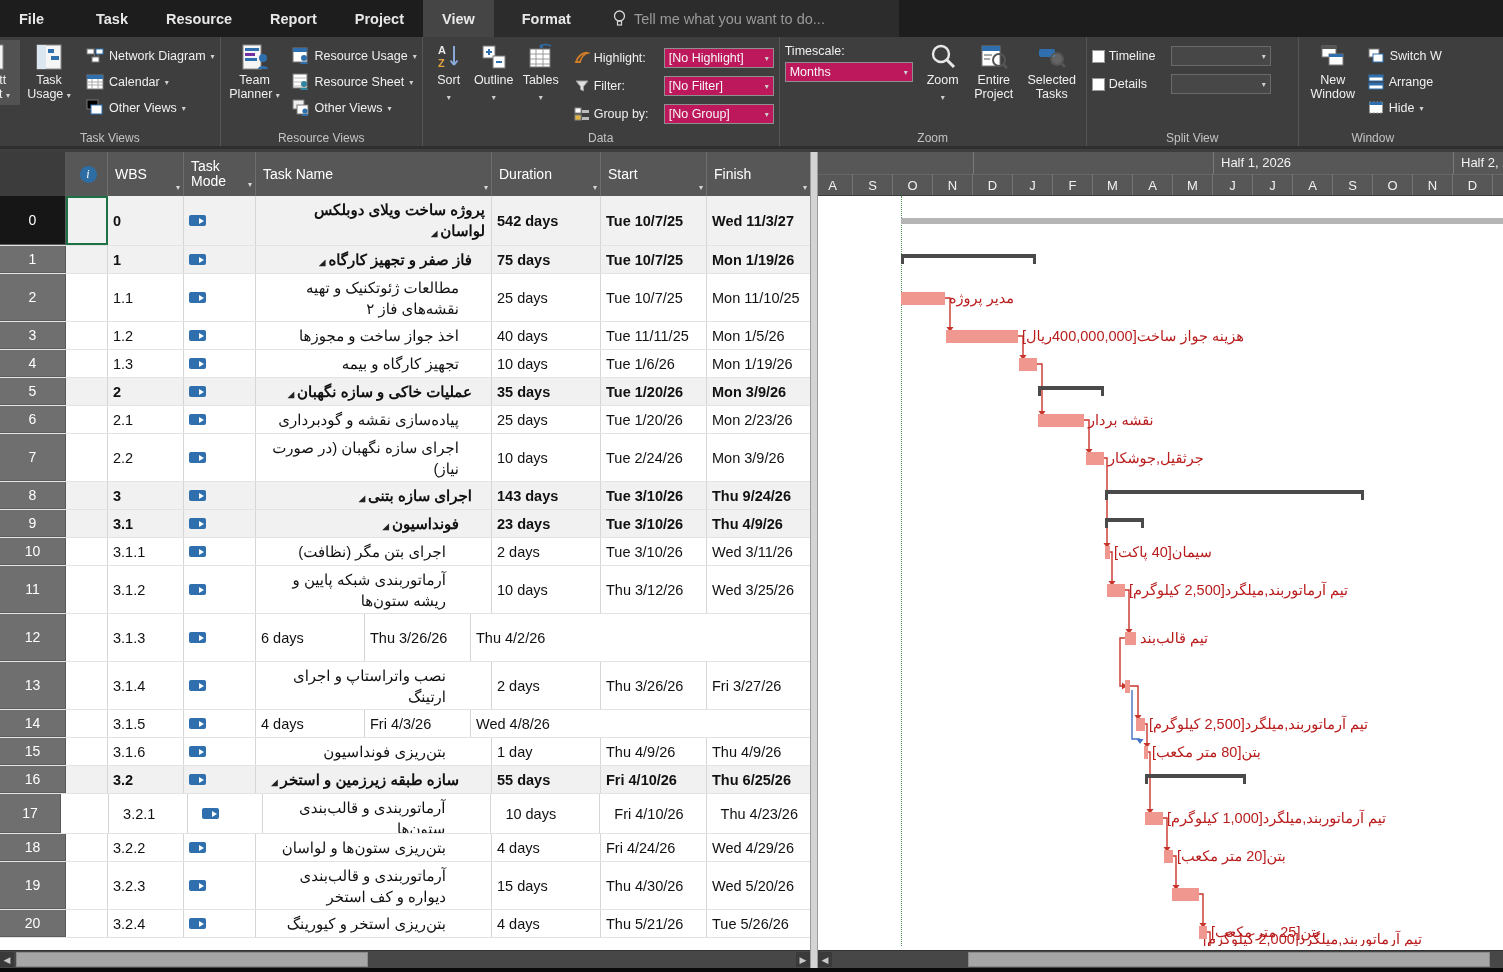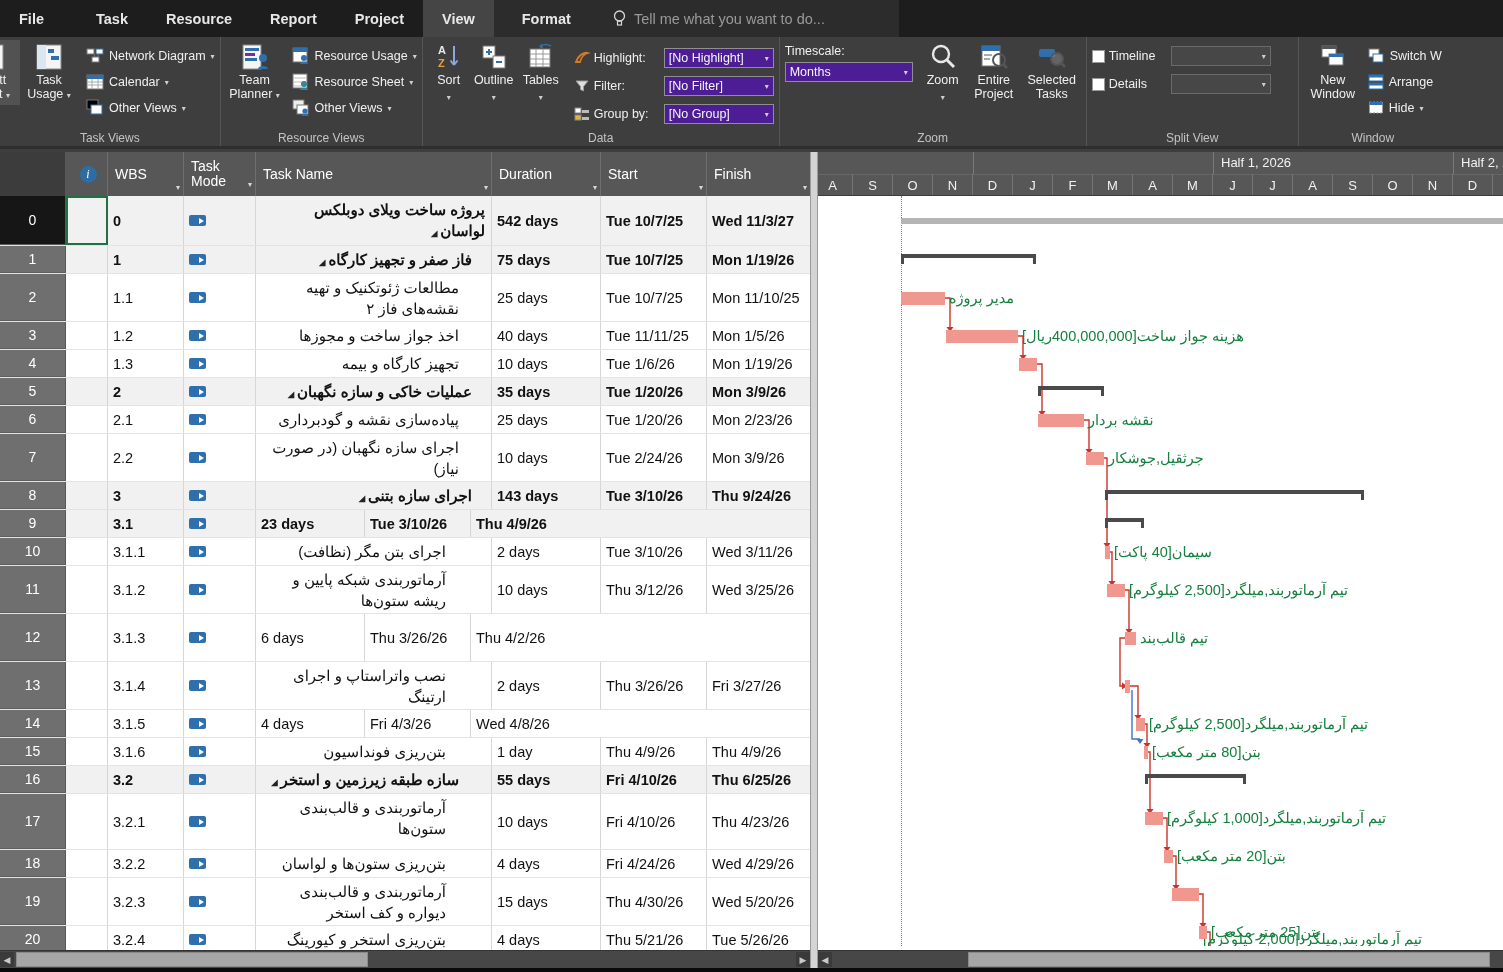--- a/index.html
+++ b/index.html
@@ -20,21 +20,21 @@
   .ribbon { position:absolute; left:0; top:37px; width:100%; height:112px; background:#3e3e3e;
     display:flex; color:#f0f0f0; font-size:12.5px; border-bottom:3px solid #2e2e2e; overflow:hidden; }
   .rgroup { position:relative; display:flex; align-items:flex-start; padding:3px 5px 16px 5px; border-right:1px solid #555; }
   .rgroup-label { position:absolute; bottom:1px; left:0; right:0; text-align:center; color:#c3c3c3; font-size:12px; }
   .rbtn-lg { display:flex; flex-direction:column; align-items:center; width:58px; padding:3px 1px;
     text-align:center; line-height:13.5px; gap:3px; cursor:default; }
   .rbtn-lg .lbl { font-size:12.5px; }
   .rcol { display:flex; flex-direction:column; justify-content:center; gap:6px; padding-top:6px; }
   .rbtn-sm { display:flex; align-items:center; gap:5px; height:20px; white-space:nowrap; cursor:default; }
   .caret { font-size:8px; color:#cfcfcf; }
-  .rdrop { background:#4c1d95; border:1px solid #8f8f8f; height:20px; display:flex; align-items:center;
+  .rdrop { background:#be185d; border:1px solid #8f8f8f; height:20px; display:flex; align-items:center;
     justify-content:space-between; padding:0 4px; color:#f5f5f5; width:110px; }
   .rdrop.dis { border-color:#6a6a6a; background:#474747; width:100px; }
   .rrow { display:flex; align-items:center; gap:4px; height:24px; }
   .rrow .t { width:66px; text-align:left; }
   .chk { width:13px; height:13px; background:#fff; border:1px solid #999; }
   .ic { flex:none; }
 
   
   .main { position:absolute; left:0; top:152px; width:1503px; height:816px; background:#fff; }
   .splitter { position:absolute; left:810px; top:0; width:8px; height:816px; background:#d4d4d4;
@@ -76,21 +76,21 @@
   .tier-mid { position:absolute; left:0; right:0; top:22px; height:1px; background:#666; }
   .mcell { position:absolute; top:22px; height:22px; width:40px; border-right:1px solid #757575;
     display:flex; align-items:center; justify-content:center; font-size:13px; }
   .canvas { position:absolute; left:0; top:44px; width:685px; height:750px; background:#fff; overflow:hidden; }
   .todayline { position:absolute; top:0; width:0; height:750px; border-left:1px dotted #4f9b58; }
   .bar-task { position:absolute; height:13px; background:#f09790; }
   .bar-summary { position:absolute; height:4px; background:#4a4a4a; }
   .bar-summary::before, .bar-summary::after { content:""; position:absolute; top:0; width:3px; height:10px; background:#4a4a4a; }
   .bar-summary::before { left:0; } .bar-summary::after { right:0; }
   .bar-project { position:absolute; height:6px; background:#b5b5b5; }
-  .bar-label { position:absolute; height:20px; font-size:14.5px; color:#15803d; white-space:nowrap; direction:rtl; line-height:20px; }
+  .bar-label { position:absolute; height:20px; font-size:14.5px; color:#b91c1c; white-space:nowrap; direction:rtl; line-height:20px; }
   .linksvg { position:absolute; left:0; top:0; }
 
   
   .hscroll { position:absolute; top:798px; height:18px; background:#474747; border-top:1px solid #333; }
   .hs-left { left:0; width:810px; } .hs-right { left:818px; width:685px; }
   .thumb { position:absolute; top:1px; height:15px; background:#a6a6a6; border:1px solid #8a8a8a; }
   .sarrow { position:absolute; top:1px; width:14px; height:15px; background:#3a3a3a; color:#c9c9c9;
     font-size:9px; display:flex; align-items:center; justify-content:center; }
   .footer { position:absolute; left:0; top:968px; width:100%; height:4px; background:#0a0a0a; }
   svg text { font-family:"Liberation Sans", sans-serif; }
@@ -525,20 +525,21 @@
             <div class="c cdate cw-start">Tue 3/10/26</div>
             <div class="c cdate cw-fin" style="border-right: none;">Thu 9/24/26</div>
           </div>
           <div class="trow sum" style="height: 28px;">
             <div class="c cnum cw-num">9</div>
             <div class="c cinfo cw-info"></div>
             <div class="c cw-wbs">3.1</div>
             <div class="c cmode cw-mode">
               <div class="mode-ic"></div>
             </div>
+            <div class="c cname cw-name" style="padding-right: 32px;">فونداسیون<span class="smark">◢</span></div>
             <div class="c cdur cw-dur">23 days</div>
             <div class="c cdate cw-start">Tue 3/10/26</div>
             <div class="c cdate cw-fin" style="border-right: none;">Thu 4/9/26</div>
           </div>
           <div class="trow" style="height: 28px;">
             <div class="c cnum cw-num">10</div>
             <div class="c cinfo cw-info"></div>
             <div class="c cw-wbs">3.1.1</div>
             <div class="c cmode cw-mode">
               <div class="mode-ic"></div>
@@ -611,21 +612,21 @@
             <div class="c cinfo cw-info"></div>
             <div class="c cw-wbs">3.2</div>
             <div class="c cmode cw-mode">
               <div class="mode-ic"></div>
             </div>
             <div class="c cname cw-name" style="padding-right: 32px;">سازه طبقه زیرزمین و استخر<span class="smark">◢</span></div>
             <div class="c cdur cw-dur">55 days</div>
             <div class="c cdate cw-start">Fri 4/10/26</div>
             <div class="c cdate cw-fin" style="border-right: none;">Thu 6/25/26</div>
           </div>
-          <div class="trow" style="height: 56px;">
+          <div class="trow" style="height: 40px; gap: 9px;">
             <div class="c cnum cw-num">17</div>
             <div class="c cinfo cw-info"></div>
             <div class="c cw-wbs">3.2.1</div>
             <div class="c cmode cw-mode">
               <div class="mode-ic"></div>
             </div>
             <div class="c cname cw-name" style="padding-right: 45px;">آرماتوربندی و قالب‌بندی ستون‌ها</div>
             <div class="c cdur cw-dur">10 days</div>
             <div class="c cdate cw-start">Fri 4/10/26</div>
             <div class="c cdate cw-fin" style="border-right: none;">Thu 4/23/26</div>

